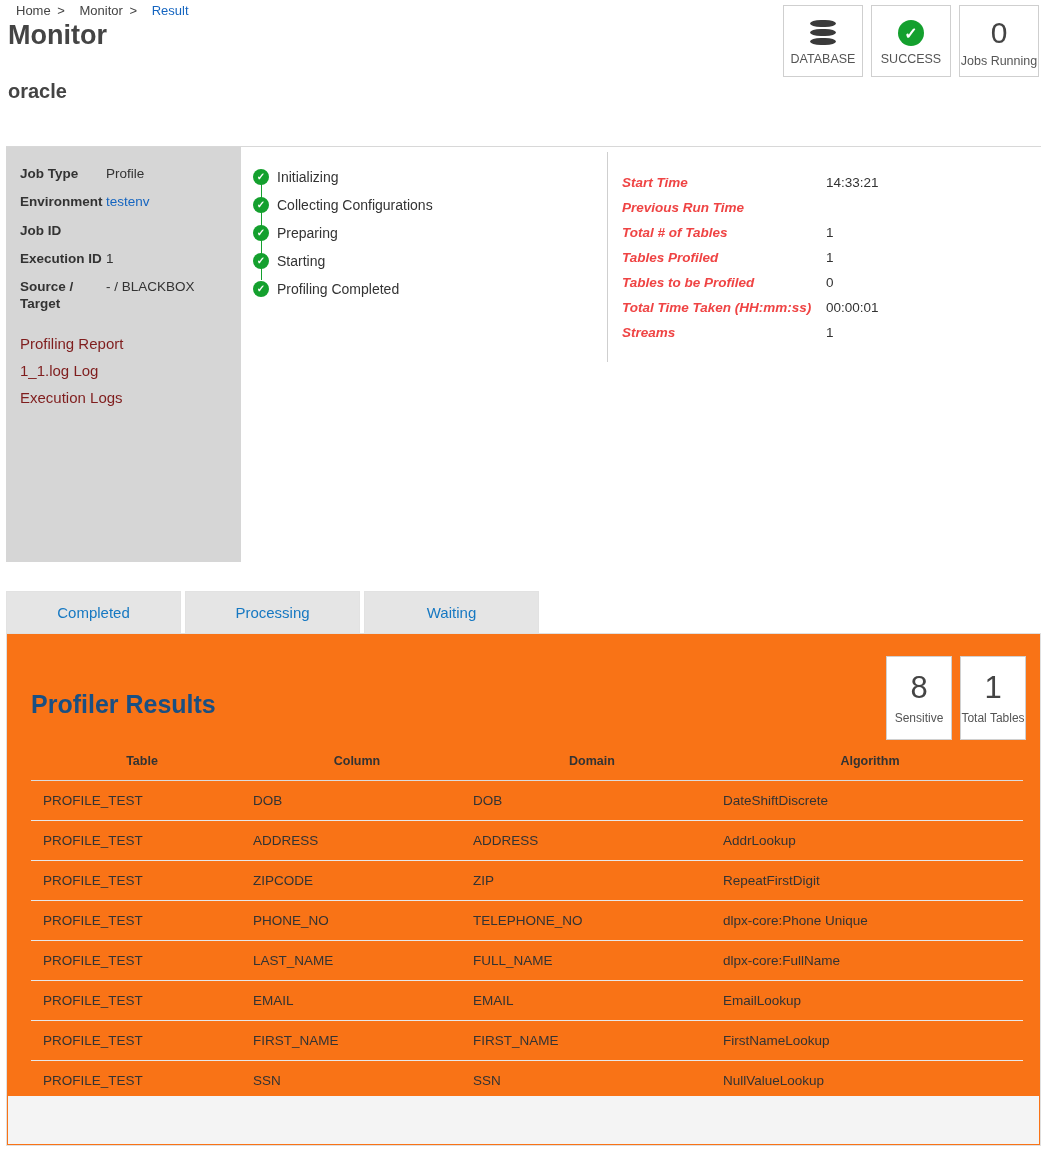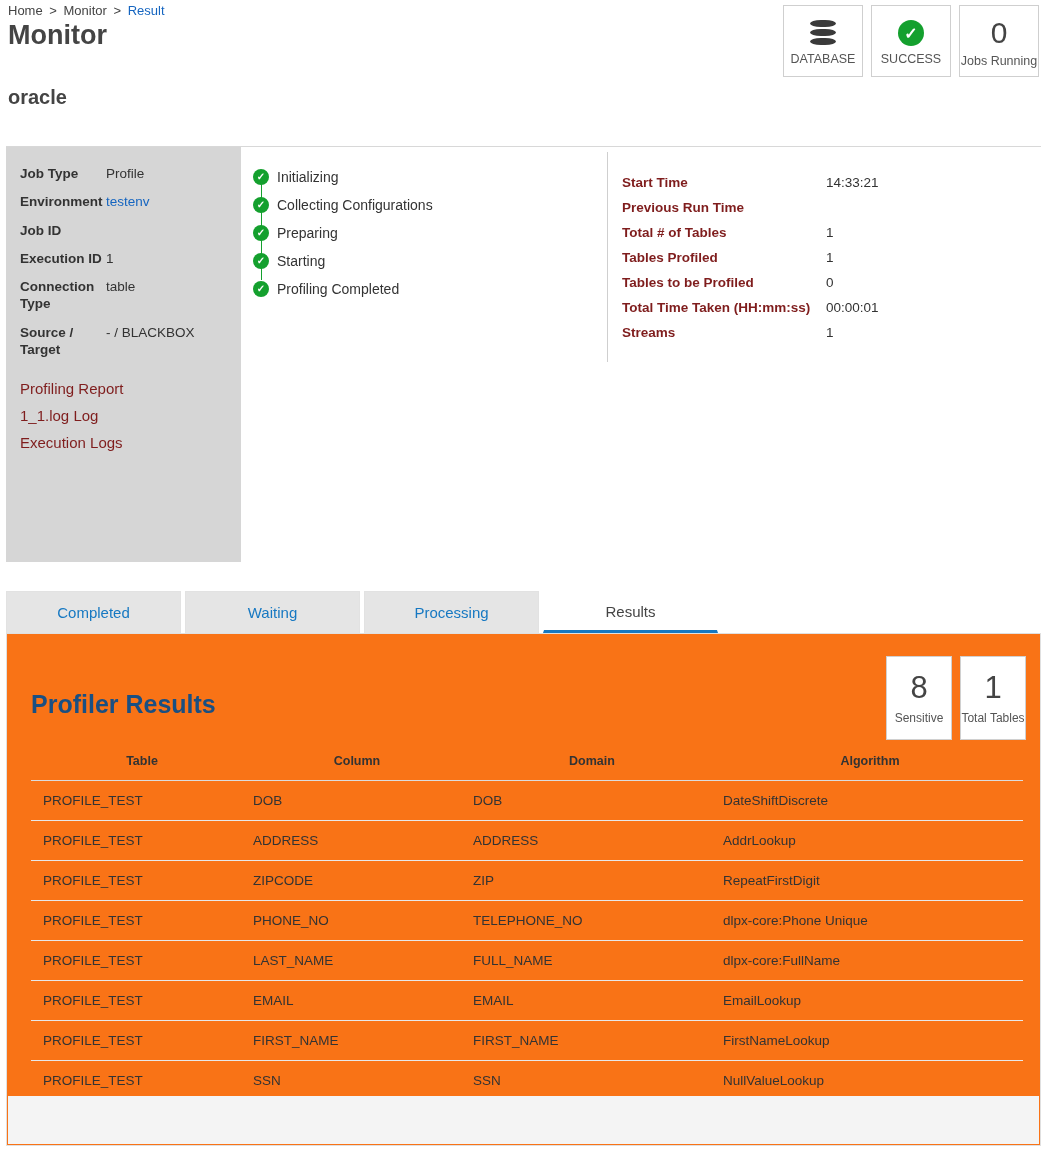--- a/index.html
+++ b/index.html
@@ -11,29 +11,29 @@
     color: #333333;
     -webkit-font-smoothing: antialiased;
   }
   .page { position: relative; width: 1047px; height: 1156px; overflow: hidden; }
 
   
   .breadcrumb {
     position: absolute; left: 8px; top: 3px;
     font-size: 13px; color: #444;
   }
-  .breadcrumb .crumb { color: #444; }
+  .breadcrumb .crumb { color: #444; margin-left: 8px; }
   .breadcrumb .sep { color: #444; margin: 0 3px; }
   .breadcrumb .crumb.link { color: #1565c0; }
   .page-title {
     position: absolute; left: 8px; top: 20px;
     font-size: 27px; font-weight: bold; color: #444;
   }
   .job-name {
-    position: absolute; left: 8px; top: 86px;
+    position: absolute; left: 8px; top: 80px;
     font-size: 20px; font-weight: bold; color: #444;
   }
 
   
   .status-cards {
     position: absolute; right: 8px; top: 5px;
     display: flex; gap: 8px;
   }
   .status-card {
     width: 80px; height: 72px;
@@ -110,21 +110,21 @@
     position: absolute; left: 607px; top: 152px;
     width: 1px; height: 210px; background: #cfcfcf;
   }
 
   
   .stats {
     position: absolute; left: 622px; top: 170px;
     width: 400px; font-size: 13.5px;
   }
   .stat-row { display: flex; height: 25px; align-items: center; }
-  .stat-row .k { width: 204px; font-weight: bold; color: #7f1d1d; }
+  .stat-row .k { width: 204px; font-weight: bold; color: #ef4444; font-style: italic; }
   .stat-row .v { color: #333; }
 
   
   .tabs {
     position: absolute; left: 6px; top: 591px;
     display: flex; width: 1035px;
   }
   .tab {
     width: 175px; height: 42px;
     display: flex; align-items: center; justify-content: center;
@@ -237,24 +237,20 @@
     </div>
     <div class="info-row">
       <span class="k">Job ID</span>
       <span class="v"></span>
     </div>
     <div class="info-row">
       <span class="k">Execution ID</span>
       <span class="v">1</span>
     </div>
     <div class="info-row">
-      <span class="k">Connection Type</span>
-      <span class="v">table</span>
-    </div>
-    <div class="info-row">
       <span class="k">Source / Target</span>
       <span class="v">- / BLACKBOX</span>
     </div>
 
     <div class="info-links">
       <a href="#">Profiling Report</a>
       <a href="#">1_1.log Log</a>
       <a href="#">Execution Logs</a>
     </div>
   </div>
@@ -311,23 +307,22 @@
       <span class="v">00:00:01</span>
     </div>
     <div class="stat-row">
       <span class="k">Streams</span>
       <span class="v">1</span>
     </div>
   </div>
 
   <div class="tabs">
     <div class="tab">Completed</div>
+    <div class="tab">Processing</div>
     <div class="tab">Waiting</div>
-    <div class="tab">Processing</div>
-    <div class="tab active">Results</div>
   </div>
 
   <div class="results-panel">
     <div class="results-title">Profiler Results</div>
 
     <div class="result-cards">
       <div class="result-card">
         <span class="num">8</span>
         <span class="cap">Sensitive</span>
       </div>

